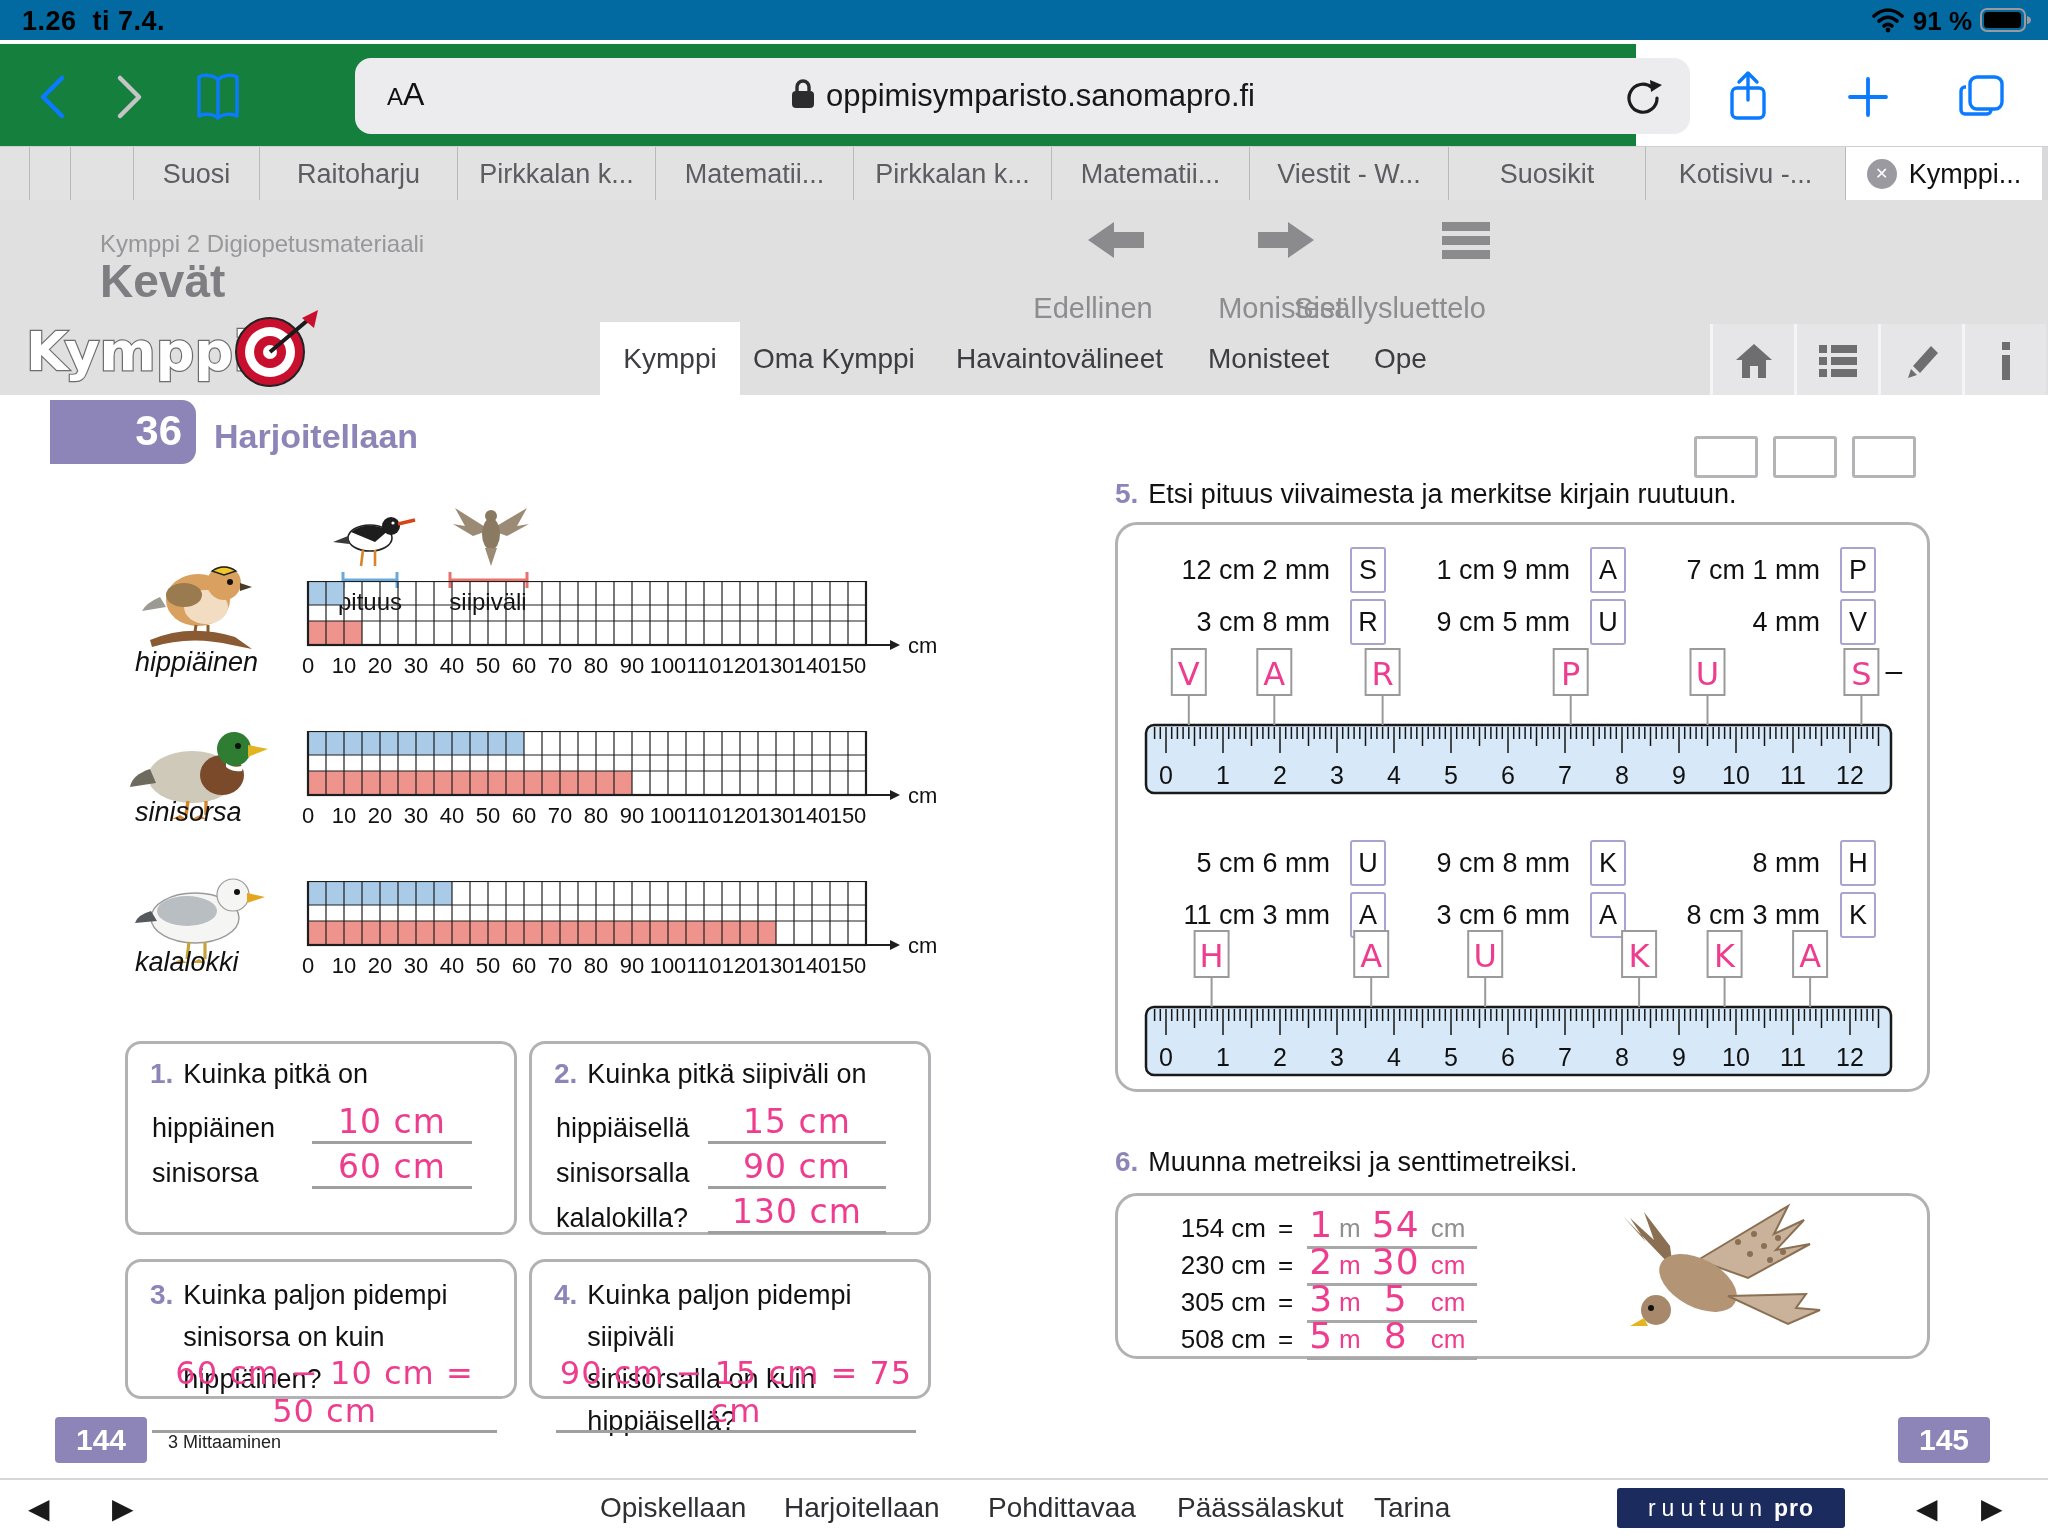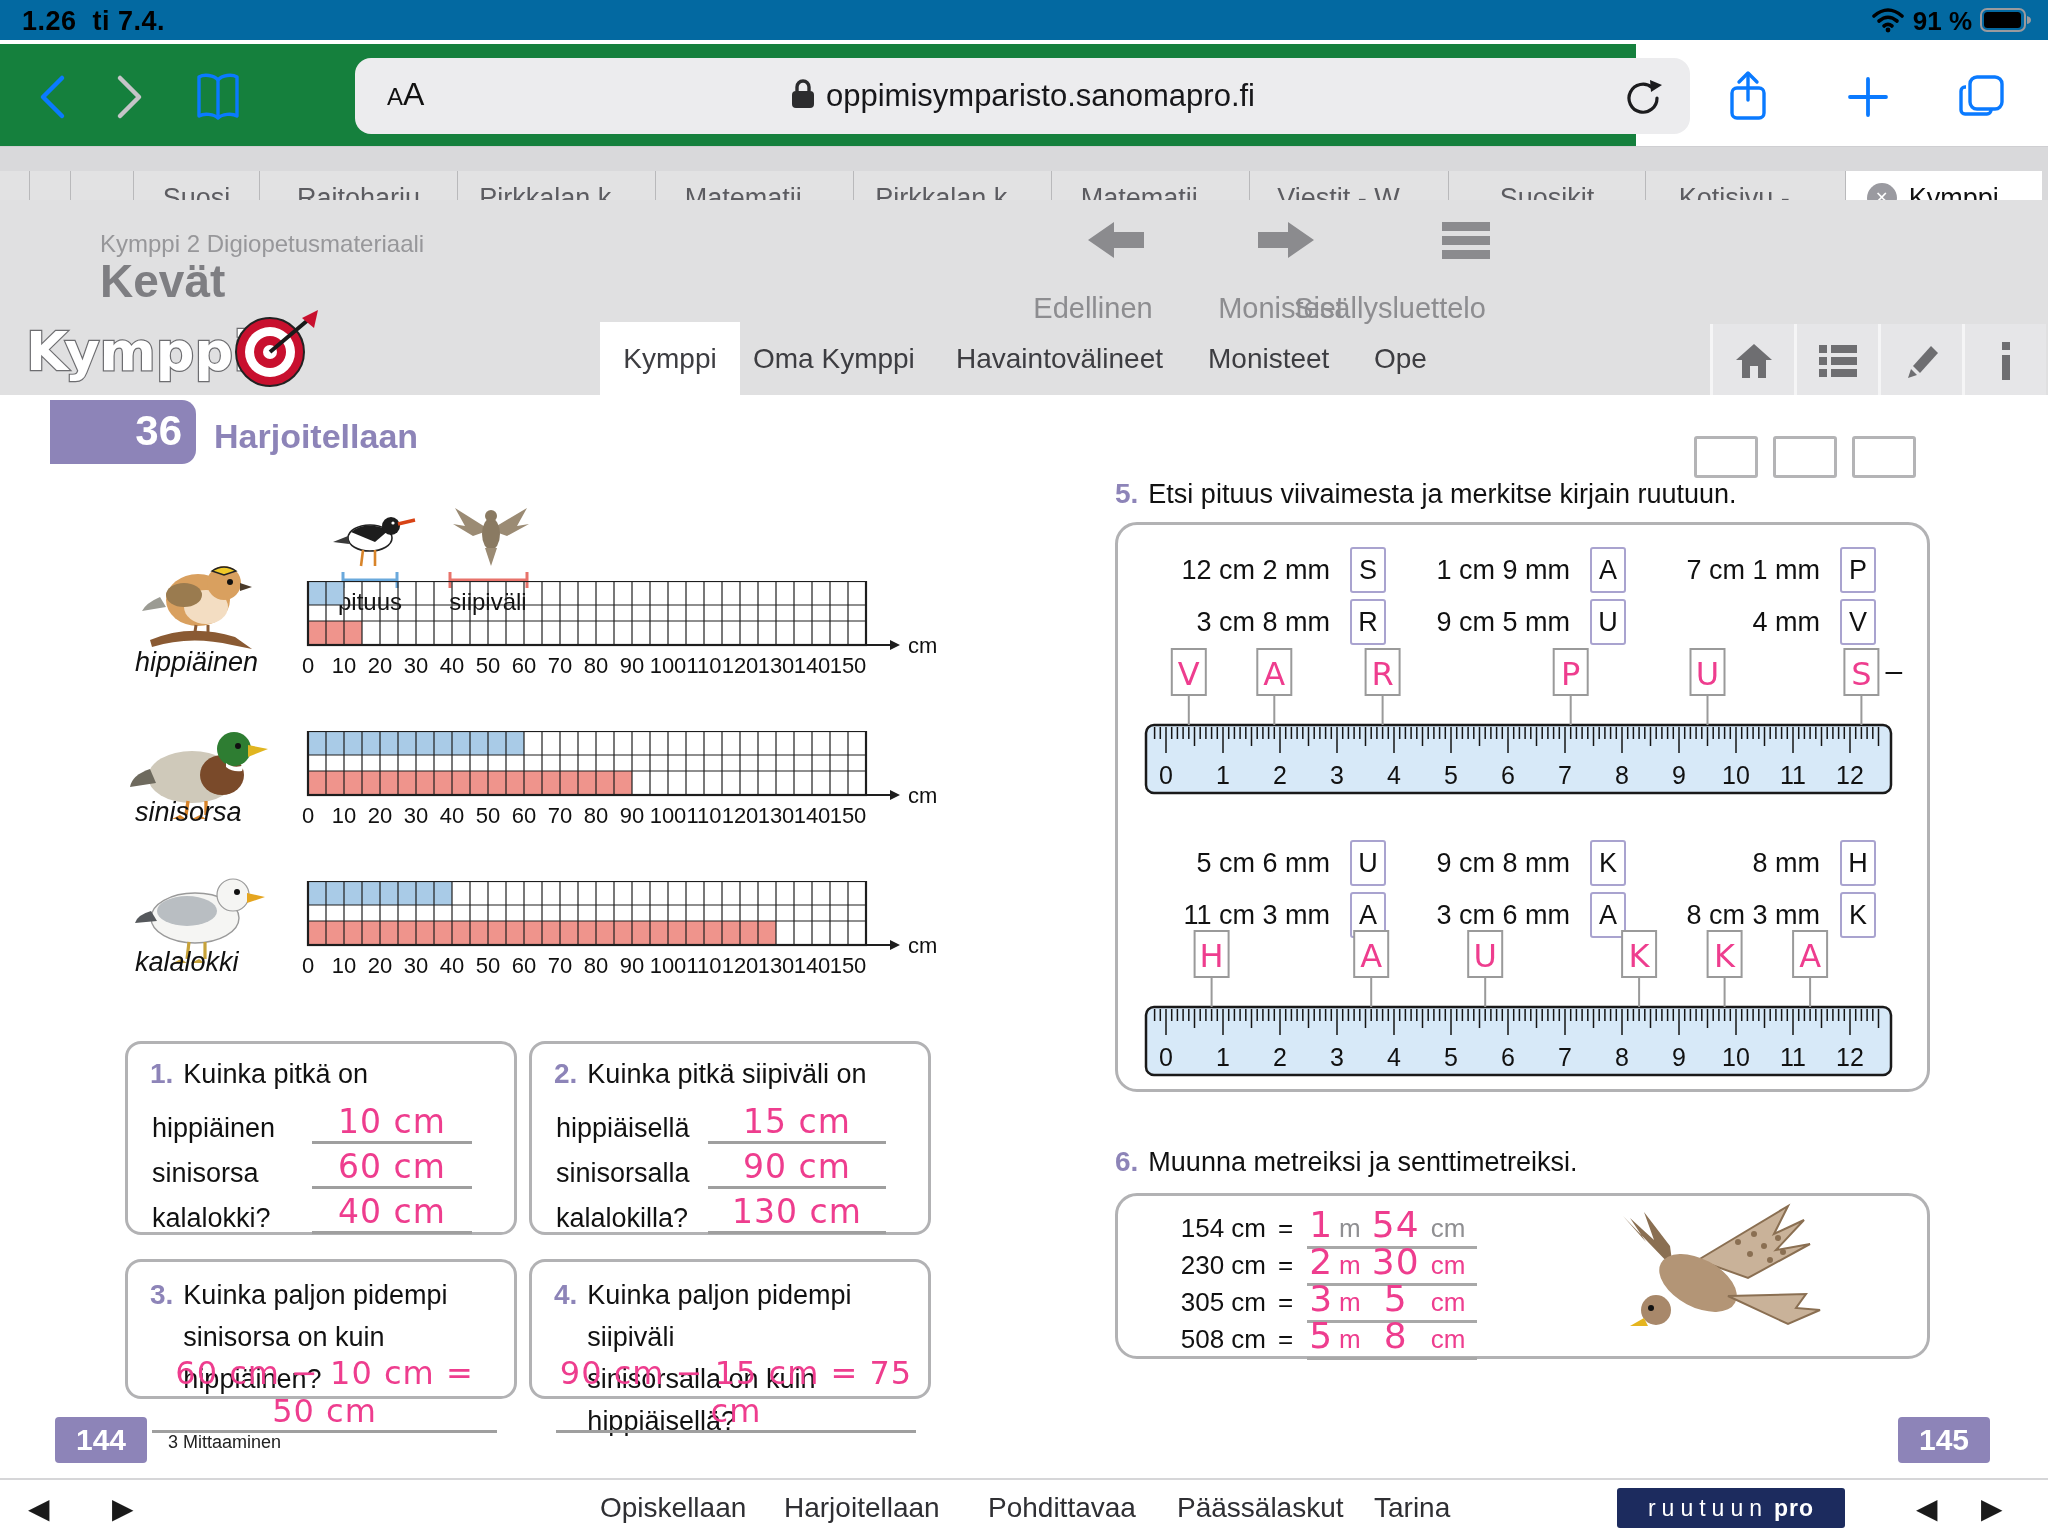--- a/index.html
+++ b/index.html
@@ -23,21 +23,21 @@
   .tbtn{position:absolute;top:18px;width:60px;height:70px;display:flex;align-items:center;justify-content:center;}
   #url-field{position:absolute;left:355px;top:14px;width:1335px;height:76px;background:#ececee;border-radius:16px;}
   #aa-btn{position:absolute;left:32px;top:18px;font-size:32px;color:#111;display:block;}
   #aa-btn::first-letter{font-size:24px;}
   #url-center{position:absolute;left:0;top:0;width:100%;height:100%;display:flex;align-items:center;justify-content:center;gap:10px;}
   #url-text{font-size:31px;color:#17171a;}
   #reload-btn{position:absolute;right:26px;top:18px;}
 
   
   #tab-strip{position:absolute;left:0;top:146px;width:2048px;height:54px;background:#d9d9db;display:flex;border-top:1px solid #cfcfd2;}
-  .tab{height:54px;background:var(--tab-gray);border-right:1px solid #b9b9bb;display:flex;align-items:center;justify-content:center;overflow:hidden;flex:none;margin-top:24px;}
+  .tab{height:54px;background:var(--tab-gray);border-right:1px solid #b9b9bb;display:flex;align-items:center;justify-content:center;overflow:hidden;flex:none;}
   .tab .tlabel{font-size:27px;color:#5c5c61;white-space:nowrap;}
   .tab.active{background:#fff;border-right:none;}
   .tab.active .tlabel{color:#111;}
   .tab-close{width:30px;height:30px;border-radius:50%;background:#9a9aa0;color:#fff;font-size:16px;line-height:30px;text-align:center;margin-right:12px;flex:none;}
 
   
   #site-header{position:absolute;left:0;top:200px;width:2048px;height:195px;background:var(--hdr-gray);}
   #kicker{position:absolute;left:100px;top:30px;font-size:24px;color:#97979a;}
   #season{position:absolute;left:100px;top:54px;font-size:46px;font-weight:600;color:#7e7e82;}
   .hnav-label{position:absolute;top:92px;font-size:29px;color:#8d8d90;text-align:center;}
@@ -570,24 +570,20 @@
       <span class="qtext">Kuinka pitkä on</span>
     </div>
     <div id="q1-rows"></div>
   <div class="q-row" style="top: 58px; height: 42px;">
         <span class="rlabel">hippiäinen</span>
         <span class="ansfield hand" style="width: 160px; font-size: 33px; margin-right: 18px;">10 cm</span>
       </div>
       <div class="q-row" style="top: 103px; height: 42px;">
         <span class="rlabel">sinisorsa</span>
         <span class="ansfield hand" style="width: 160px; font-size: 33px; margin-right: 18px;">60 cm</span>
-      </div>
-      <div class="q-row" style="top: 148px; height: 42px;">
-        <span class="rlabel">kalalokki?</span>
-        <span class="ansfield hand" style="width: 160px; font-size: 33px; margin-right: 18px;">40 cm</span>
       </div>
     </div>
   <div class="qbox" style="left:529px;top:646px;width:402px;height:194px">
     <div class="qhead" style="position:absolute;left:22px;top:14px">
       <span class="qnum">2.</span>
       <span class="qtext">Kuinka pitkä siipiväli on</span>
     </div>
     <div id="q2-rows"></div>
   <div class="q-row" style="top: 58px; height: 42px;">
         <span class="rlabel">hippiäisellä</span>

